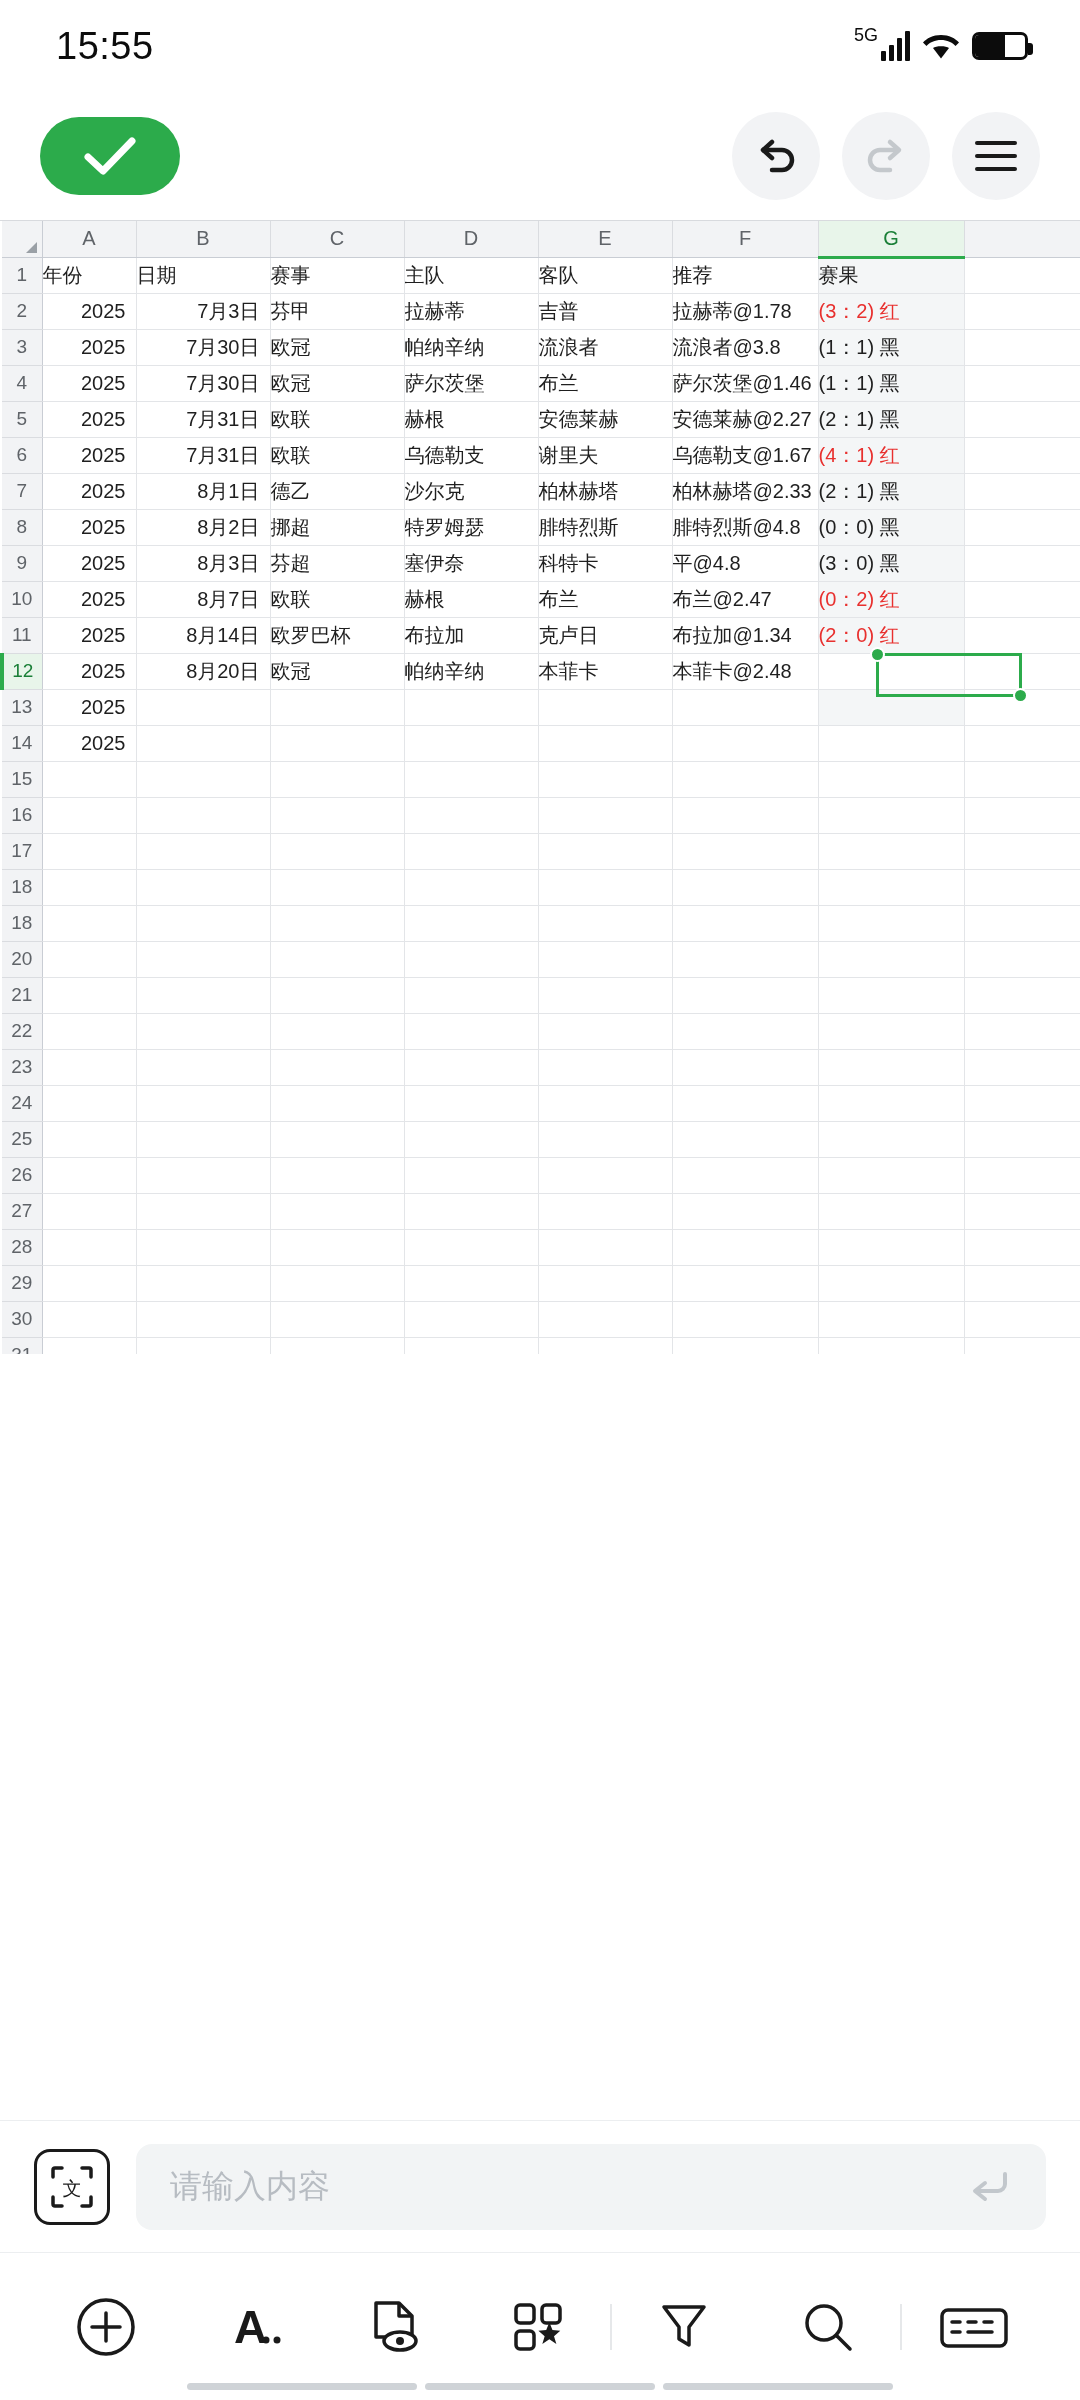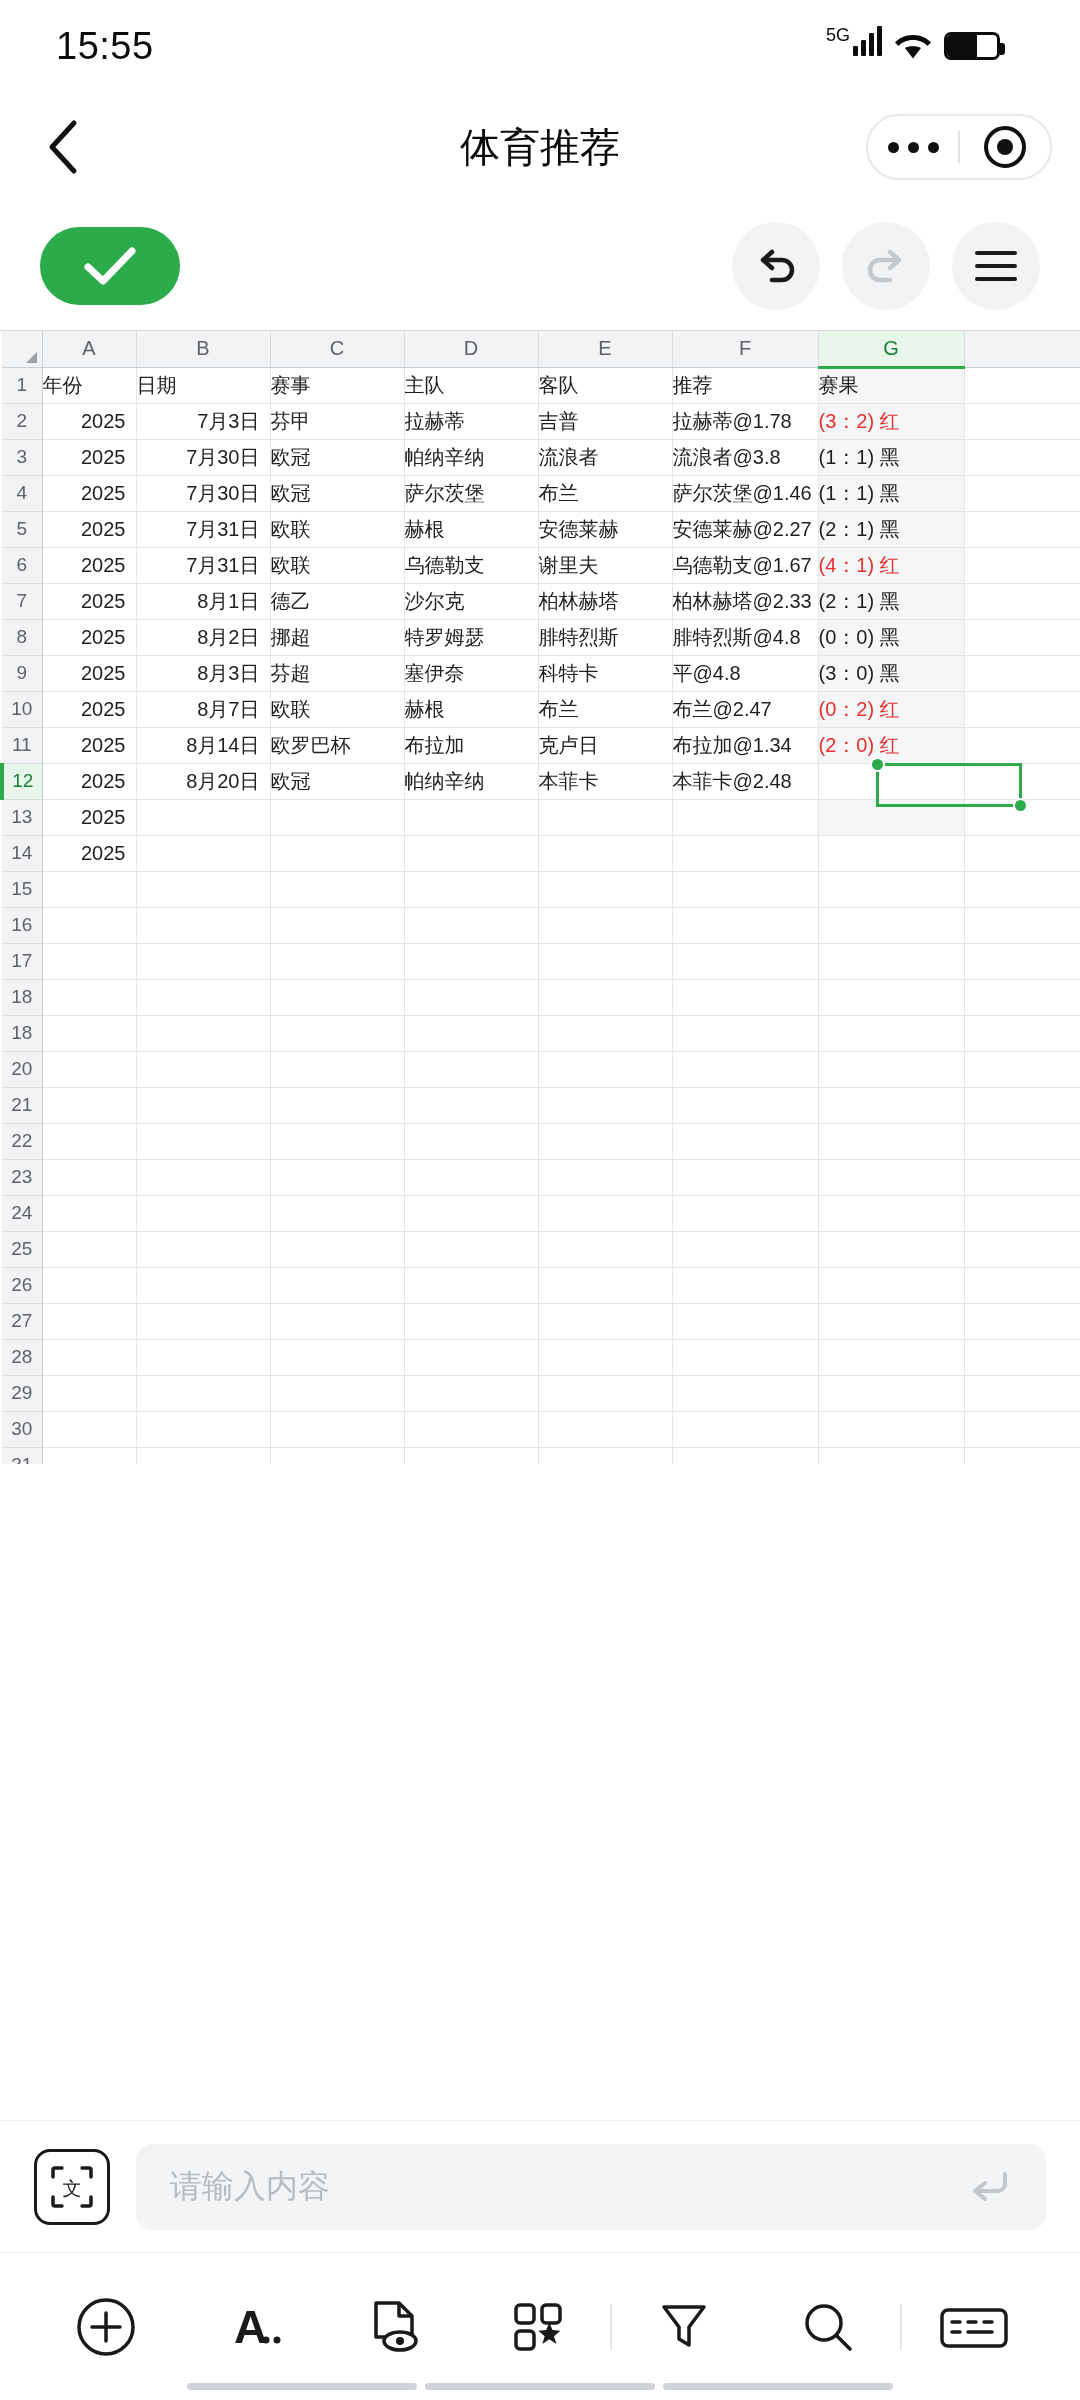--- a/index.html
+++ b/index.html
@@ -7,25 +7,25 @@
     width: 1080px; height: 2400px;
     background: #ffffff;
     font-family: "Liberation Sans", "DejaVu Sans", sans-serif;
     overflow: hidden;
   }
   .screen { position: relative; width: 1080px; height: 2400px; background: #fff; }
 
   
   .status-bar {
     height: 92px; display: flex; align-items: center;
-    justify-content: space-between; padding: 0 80px 0 56px;
+    justify-content: space-between; padding: 0 52px 0 56px;
   }
   .status-time { font-size: 38px; color: #0c0c0c; letter-spacing: .5px; }
   .status-right { display: flex; align-items: center; gap: 12px; }
-  .sig-wrap { display: flex; align-items: flex-start; gap: 3px; }
+  .sig-wrap { display: flex; align-items: center; gap: 3px; }
   .sig-label { font-size: 18px; color: #0c0c0c; line-height: 1; margin-bottom: 22px; }
   .bars { display: flex; align-items: flex-end; gap: 3px; height: 30px; }
   .bars i { width: 5px; background: #0c0c0c; display: block; border-radius: 1px; }
   .bars i:nth-child(1) { height: 10px; }
   .bars i:nth-child(2) { height: 16px; }
   .bars i:nth-child(3) { height: 23px; }
   .bars i:nth-child(4) { height: 30px; }
   .wifi { position: relative; width: 38px; height: 30px; }
   .wifi svg { position: absolute; left: 0; top: 0; }
   .battery {
@@ -185,41 +185,20 @@
           <path d="M19 27.5 L11 17 C14 14.5 24 14.5 27 17 Z" fill="#0c0c0c"></path>
           <path d="M19 4 C27 4 33.5 7.5 37 11.5 L33.5 15 C30.5 11.5 25 9 19 9 C13 9 7.5 11.5 4.5 15 L1 11.5 C4.5 7.5 11 4 19 4 Z" fill="#0c0c0c"></path>
         </svg>
       </div>
       <div class="battery">
           <span class="fill"></span>
         </div>
     </div>
   </div>
 
-  <div class="title-bar">
-    <div class="back-btn">
-      <svg width="34" height="56" viewBox="0 0 34 56">
-        <path d="M28 4 L6 28 L28 52" fill="none" stroke="#111" stroke-width="5" stroke-linecap="round" stroke-linejoin="round"></path>
-      </svg>
-    </div>
-    <div class="doc-title">体育推荐</div>
-    <div class="capsule">
-      <div class="dots">
-          <i></i>
-          <i></i>
-          <i></i>
-        </div>
-      <div class="divider"></div>
-      <div class="target">
-        <span class="target-ring">
-            <i></i>
-          </span>
-      </div>
-    </div>
-  </div>
 
   <div class="toolbar">
     <div class="confirm-btn">
       <svg width="52" height="40" viewBox="0 0 52 40">
         <path d="M4 21 L19 35 L48 5" fill="none" stroke="#fff" stroke-width="7" stroke-linecap="round" stroke-linejoin="round"></path>
       </svg>
     </div>
     <div class="tool-right">
       <div class="circ-btn">
         <svg width="48" height="44" viewBox="0 0 48 44">

